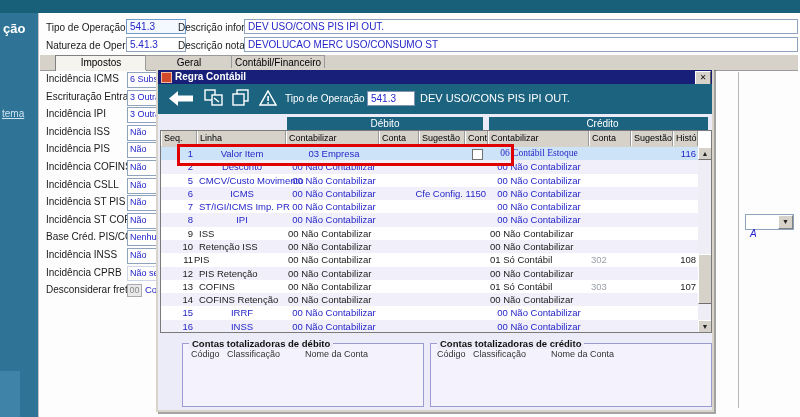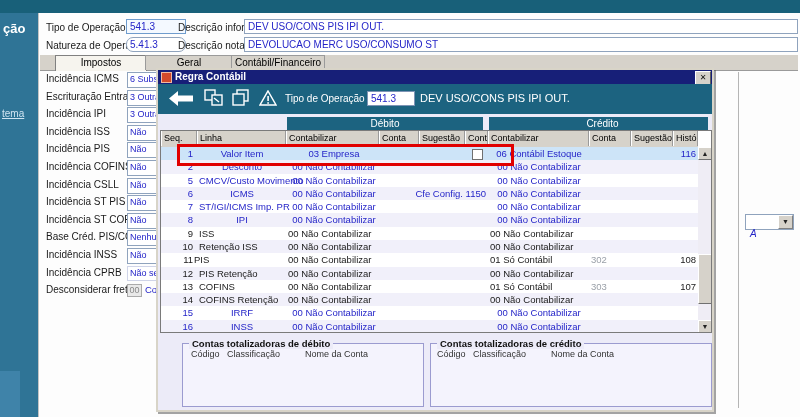--- a/index.html
+++ b/index.html
@@ -95,21 +95,21 @@
     <div class="abs sidebar-link" style="left:2px;top:95px;">tema</div>
   </div>
   <div class="abs sidebar-bottom"></div>
   <div class="abs form-sep"></div>
   <div class="abs maroon-line"></div>
   <div class="abs panel-edge"></div>
 
   <div class="abs flabel" style="left:46px;top:20px;">Tipo de Operação</div>
   <div class="abs finput hl" style="left:126px;top:19px;width:52px;height:13px;">541.3</div>
   <div class="abs flabel" style="left:46px;top:38px;">Natureza de Operação</div>
-  <div class="abs finput" style="left:126px;top:37px;width:52px;height:13px;border-radius:7px;">5.41.3</div>
+  <div class="abs finput" style="left:126px;top:37px;width:52px;height:13px;">5.41.3</div>
   <div class="abs flabel" style="left:178px;top:20px;">Descrição informativa</div>
   <div class="abs finput" style="left:244px;top:19px;width:546px;height:13px;">DEV USO/CONS PIS IPI OUT.</div>
   <div class="abs flabel" style="left:178px;top:38px;">Descrição nota fiscal</div>
   <div class="abs finput" style="left:244px;top:37px;width:546px;height:13px;">DEVOLUCAO MERC USO/CONSUMO ST</div>
 
   <div class="abs tabstrip">
     <div class="tab sel" style="left:15px;width:90px;">Impostos</div>
     <div class="tab" style="left:105px;width:86px;">Geral</div>
     <div class="tab" style="left:191px;width:92px;">Contábil/Financeiro</div>
   </div>
@@ -236,21 +236,21 @@
           <div class="hcell" style="left: 327px; width: 101px;">Contabilizar</div>
           <div class="hcell" style="left: 428px; width: 42px;">Conta</div>
           <div class="hcell" style="left: 470px; width: 42px;">Sugestão</div>
           <div class="hcell" style="left: 512px; width: 25px;">Histórico</div>
         </div>
       <div id="grows">
           <div class="grow sel" style="top: 16px;">
             <div class="gcell c-blue" style="left: 0px; width: 32px; text-align: right;">1</div>
             <div class="gcell c-blue" style="left: 38px; width: 86px;">Valor Item</div>
             <div class="gcell c-blue" style="left: 127px; width: 92px;">03 Empresa</div>
-            <div class="gcell c-blue" style="left: 329px; width: 98px;">06 Contábil Estoque</div>
+            <div class="gcell c-blue" style="left: 329px; width: 98px; font-family: Liberation Serif, serif;">06 Contábil Estoque</div>
             <div class="gcell c-blue" style="left: 500px; width: 35px; text-align: right;">116</div>
             <div class="chk" style="left: 311px;"></div>
           </div>
           <div class="grow alt" style="top: 29.28px;">
             <div class="gcell c-blue" style="left: 0px; width: 32px; text-align: right;">2</div>
             <div class="gcell c-blue" style="left: 38px; width: 86px;">Desconto</div>
             <div class="gcell c-blue" style="left: 127px; width: 92px;">00 Não Contabilizar</div>
             <div class="gcell c-blue" style="left: 329px; width: 98px;">00 Não Contabilizar</div>
           </div>
           <div class="grow" style="top: 42.56px;">

